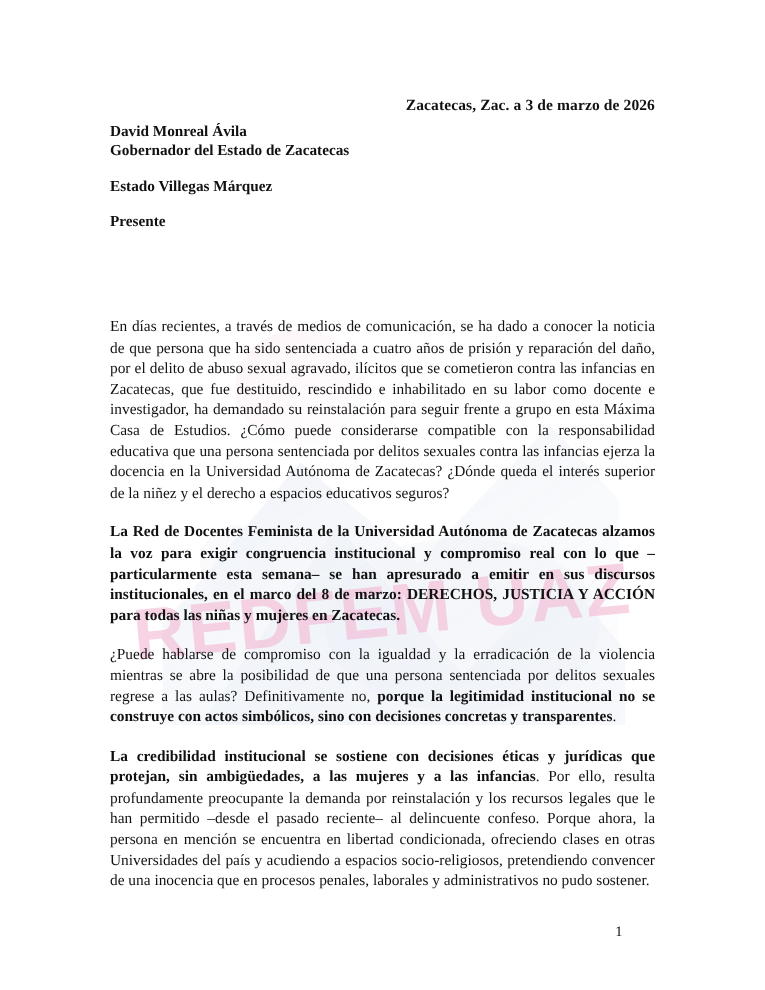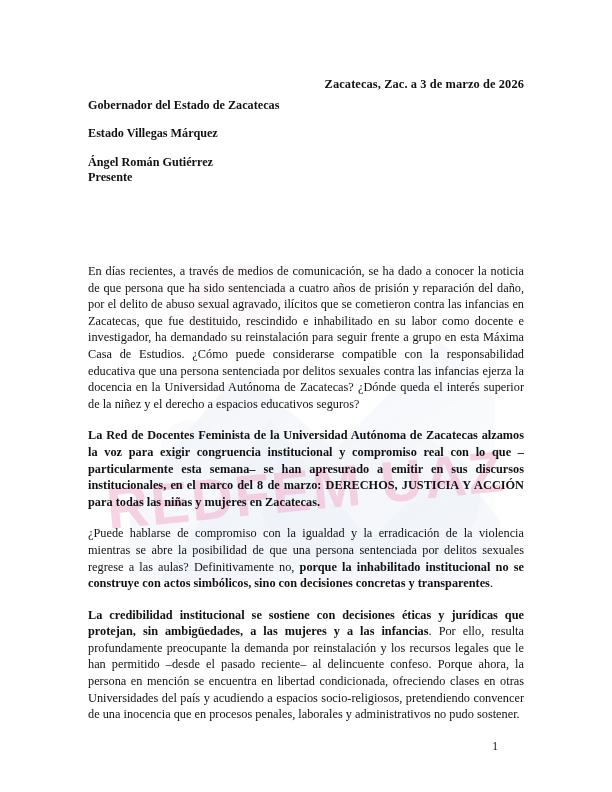--- a/index.html
+++ b/index.html
@@ -80,21 +80,21 @@
   .addr-line {
     font-weight: bold;
     font-size: 12.2px;
     line-height: 15.4px;
     white-space: nowrap;
   }
 
   .body-area {
     position: absolute;
     left: 88px;
-    top: 263px;
+    top: 253px;
     width: 436px;
   }
   p.para {
     margin: 0 0 15px 0;
     font-size: 12.3px;
     line-height: 16.6px;
     text-align: justify;
     text-justify: inter-word;
   }
   p.para:last-child { margin-bottom: 12px; font-family: Liberation Serif, serif; }
@@ -136,42 +136,42 @@
 
   <div class="pink-watermark">REDFEM UAZ</div>
 
   <div class="content">
 
     <div class="date-line">Zacatecas, Zac. a 3 de marzo de 2026</div>
 
     <div class="addressees">
 
       <div class="addr-block">
+        <div class="addr-line">David Monreal Ávila</div>
         <div class="addr-line">Gobernador del Estado de Zacatecas</div>
       </div>
 
       <div class="addr-block">
         <div class="addr-line">Estado Villegas Márquez</div>
       </div>
 
       <div class="addr-block">
-        <div class="addr-line">Ángel Román Gutiérrez</div>
         <div class="addr-line">Presente</div>
       </div>
 
     </div>
 
     <div class="body-area">
 
       <p class="para">En días recientes, a través de medios de comunicación, se ha dado a conocer la noticia de que persona que ha sido sentenciada a cuatro años de prisión y reparación del daño, por el delito de abuso sexual agravado, ilícitos que se cometieron contra las infancias en Zacatecas, que fue destituido, rescindido e inhabilitado en su labor como docente e investigador, ha demandado su reinstalación para seguir frente a grupo en esta Máxima Casa de Estudios. ¿Cómo puede considerarse compatible con la responsabilidad educativa que una persona sentenciada por delitos sexuales contra las infancias ejerza la docencia en la Universidad Autónoma de Zacatecas? ¿Dónde queda el interés superior de la niñez y el derecho a espacios educativos seguros?</p>
 
       <p class="para b">La Red de Docentes Feminista de la Universidad Autónoma de Zacatecas alzamos la voz para exigir congruencia institucional y compromiso real con lo que –particularmente esta semana– se han apresurado a emitir en sus discursos institucionales, en el marco del 8 de marzo: DERECHOS, JUSTICIA Y ACCIÓN para todas las niñas y mujeres en Zacatecas.</p>
 
       <p class="para">
-        <span>¿Puede hablarse de compromiso con la igualdad y la erradicación de la violencia mientras se abre la posibilidad de que una persona sentenciada por delitos sexuales regrese a las aulas? Definitivamente no, </span><span class="b">porque la inhabilitado institucional no se construye con actos simbólicos, sino con decisiones concretas y transparentes</span><span>.</span>
+        <span>¿Puede hablarse de compromiso con la igualdad y la erradicación de la violencia mientras se abre la posibilidad de que una persona sentenciada por delitos sexuales regrese a las aulas? Definitivamente no, </span><span class="b">porque la legitimidad institucional no se construye con actos simbólicos, sino con decisiones concretas y transparentes</span><span>.</span>
       </p>
 
       <p class="para">
         <span class="b">La credibilidad institucional se sostiene con decisiones éticas y jurídicas que protejan, sin ambigüedades, a las mujeres y a las infancias</span><span>. Por ello, resulta profundamente preocupante la demanda por reinstalación y los recursos legales que le han permitido –desde el pasado reciente– al delincuente confeso. Porque ahora, la persona en mención se encuentra en libertad condicionada, ofreciendo clases en otras Universidades del país y acudiendo a espacios socio-religiosos, pretendiendo convencer de una inocencia que en procesos penales, laborales y administrativos no pudo sostener.</span>
       </p>
 
     </div>
 
     <div class="page-number">1</div>
 

